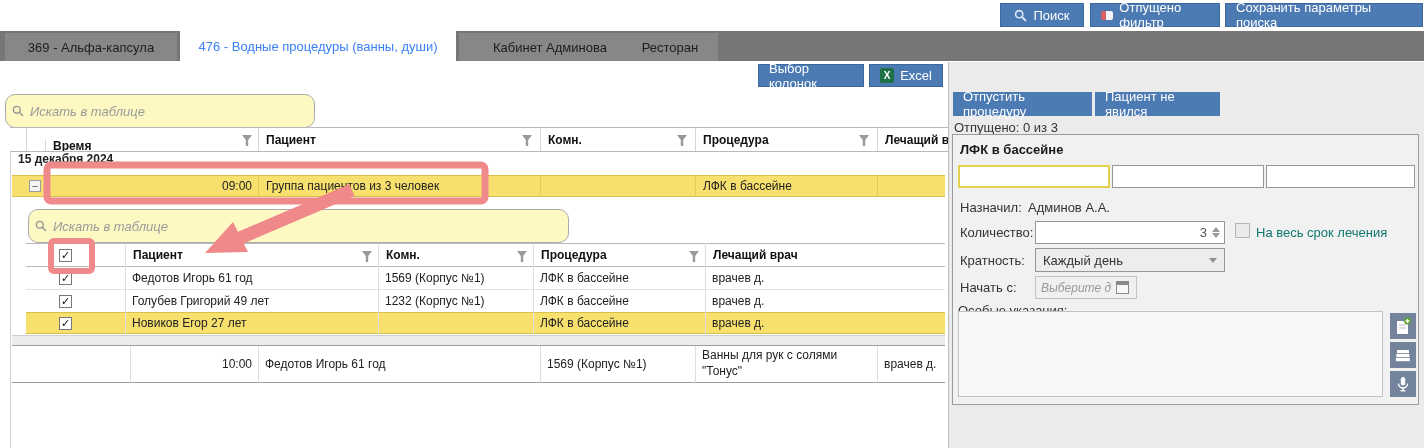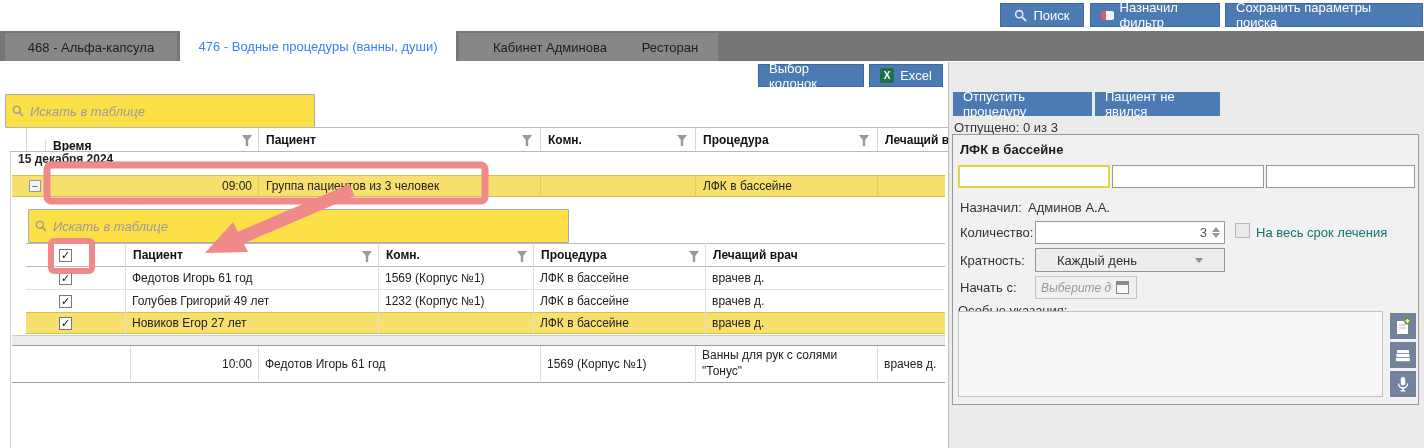--- a/index.html
+++ b/index.html
@@ -17,21 +17,21 @@
   #tabstrip { position:absolute; left:0; top:31px; width:1424px; height:30px; background:#767676; }
   .tab { position:absolute; top:2px; height:28px; background:#878787; color:#1d1d1d;
     font-size:13px; display:flex; align-items:center; justify-content:center; cursor:pointer; }
   .tab.active { top:0; height:30px; background:#ffffff; color:#3b82f6; }
 
   
   .excel-icon { width:15px; height:15px; background:#1e7145; border-radius:2px; color:#fff;
     font-size:10px; font-weight:bold; display:flex; align-items:center; justify-content:center; }
 
   
-  .searchbox { position:absolute; background:#fde047; border:1px solid #ababab; border-radius:1px;
+  .searchbox { position:absolute; background:#fef9c3; border:1px solid #ababab; border-radius:10px;
     display:flex; align-items:center; padding:16px 6px; gap:6px; }
   .searchbox input { border:none; outline:none; flex:1; font-style:italic; font-size:13px;
     color:#555; background:transparent; font-family:inherit; }
   .searchbox input::placeholder { color:#9a9a9a; font-style:italic; }
 
   
   .hdr-row { position:absolute; background:#fff; border-top:1px solid #b9b9b9; border-bottom:1px solid #b9b9b9; }
   .hdr-cell { position:absolute; top:0; bottom:0; font-size:12px; font-weight:bold; color:#111;
     display:flex; align-items:center; padding-left:7px; overflow:hidden; white-space:nowrap;
     border-left:1px solid #d6d6d6; }
@@ -76,29 +76,29 @@
 
   <div class="btn-blue" style="left:1000px; top:3px; width:84px;">
     <svg class="mag-svg" width="13" height="13" viewBox="0 0 13 13">
         <circle cx="5.2" cy="5.2" r="3.6" fill="none" stroke="#dce8f7" stroke-width="1.6"></circle>
         <line x1="8" y1="8" x2="12" y2="12" stroke="#dce8f7" stroke-width="1.8"></line>
       </svg>
     <span>Поиск</span>
   </div>
   <div class="btn-blue" style="left:1090px; top:3px; width:130px;">
     <span style="width:14px;height:9px;background:#f3f5f8;border-radius:2px;border-left:5px solid #d9616a;"></span>
-    <span>Назначил фильтр</span>
+    <span>Отпущено фильтр</span>
   </div>
   <div class="btn-blue" style="left:1225px; top:3px; width:198px;">
     <span>Сохранить параметры поиска</span>
   </div>
 
   <div id="tabstrip">
     <div class="tab" style="left:5px; width:172px;">
-        <span>468 - Альфа-капсула</span>
+        <span>369 - Альфа-капсула</span>
       </div>
     <div class="tab active" style="left:180px; width:276px;">
         <span>476 - Водные процедуры (ванны, души)</span>
       </div>
     <div class="tab" style="left:459px; width:182px;">
         <span>Кабинет Админова</span>
       </div>
     <div class="tab" style="left:622px; width:96px;">
         <span>Ресторан</span>
       </div>
@@ -263,21 +263,21 @@
         <span style="font-size:13px; color:#555;">3</span>
         <span class="spinner">
             <span class="spin-up"></span>
             <span class="spin-dn"></span>
           </span>
       </div>
       <span class="cb" style="position:absolute; left:282px; top:88px; width:15px; height:15px; background:#eaeaea; border-color:#b5b5b5;"></span>
       <div class="panel-label gray-label" style="left:303px; top:90px;">На весь срок лечения</div>
 
       <div class="panel-label" style="left:7px; top:118px;">Кратность:</div>
-      <div class="pinput" style="left:82px; top:113px; width:190px; height:24px; background:#ededed; display:flex; align-items:center; justify-content:space-between; padding:0 21px;">
+      <div class="pinput" style="left:82px; top:113px; width:190px; height:24px; background:#ededed; display:flex; align-items:center; justify-content:space-between; padding:0 7px;">
         <span style="font-size:13px; color:#333;">Каждый день</span>
         <span class="chevron-down"></span>
       </div>
 
       <div class="panel-label" style="left:7px; top:145px;">Начать с:</div>
       <div class="pinput" style="left:82px; top:141px; width:102px; background:#f0f0f0; border-color:#c2c2c2; display:flex; align-items:center; gap:5px; padding:0 5px;">
         <span style="font-size:12px; font-style:italic; color:#9a9a9a; overflow:hidden; white-space:nowrap;">Выберите д</span>
         <span class="cal-icon"></span>
       </div>
 

